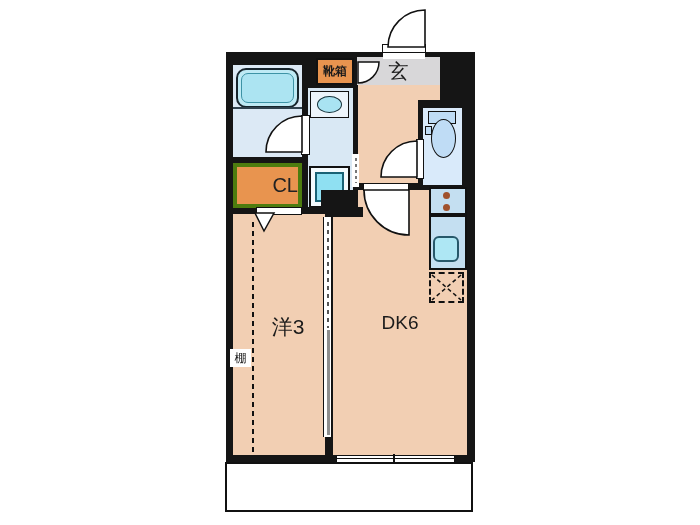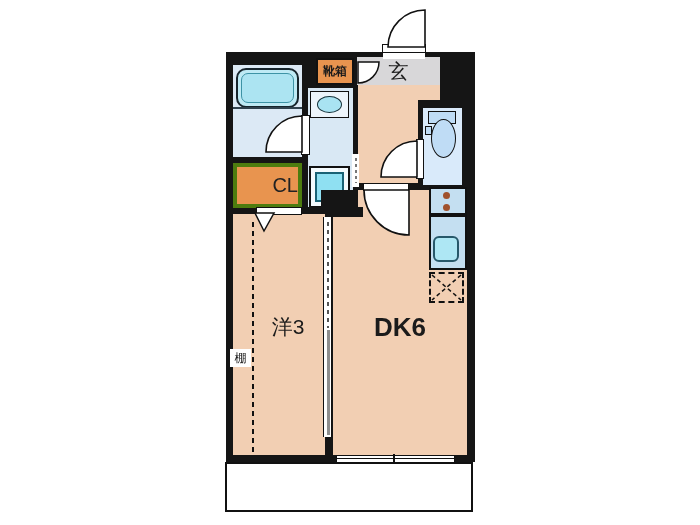--- a/index.html
+++ b/index.html
@@ -72,21 +72,21 @@
   .window-bottom{left:336px;top:455px;width:119px;height:8px;background:#fff;border:1px solid #111;}
   .window-line{left:336px;top:458px;width:119px;height:1px;background:#111;}
   .balcony-outer{left:225px;top:462px;width:248px;height:50px;background:#fff;border:2px solid #111;}
   .balcony-inner{left:232px;top:468px;width:234px;height:36px;background:#D8D7D9;border:1px solid #999;font-size:19px;font-weight:500;}
 
   
   .shelf-line{left:252px;top:222px;width:2px;height:232px;background:repeating-linear-gradient(180deg,#111 0 5px,transparent 5px 9px);}
   .shelf-label-box{left:230px;top:349px;width:21px;height:18px;background:#fff;font-size:12px;font-weight:500;}
 
   .label-west{left:242px;top:313px;width:92px;text-align:center;font-size:21px;font-weight:500;}
-  .label-dk{left:333px;top:312px;width:134px;text-align:center;font-size:26px;font-weight:700;}
+  .label-dk{left:333px;top:312px;width:134px;text-align:center;font-size:19px;font-weight:400;}
 
   svg.overlay{position:absolute;left:0;top:0;pointer-events:none;}
 </style>
 </head>
 <body>
 
 <div class="stage">
 
   <div class="abs plan-bg"></div>
 

